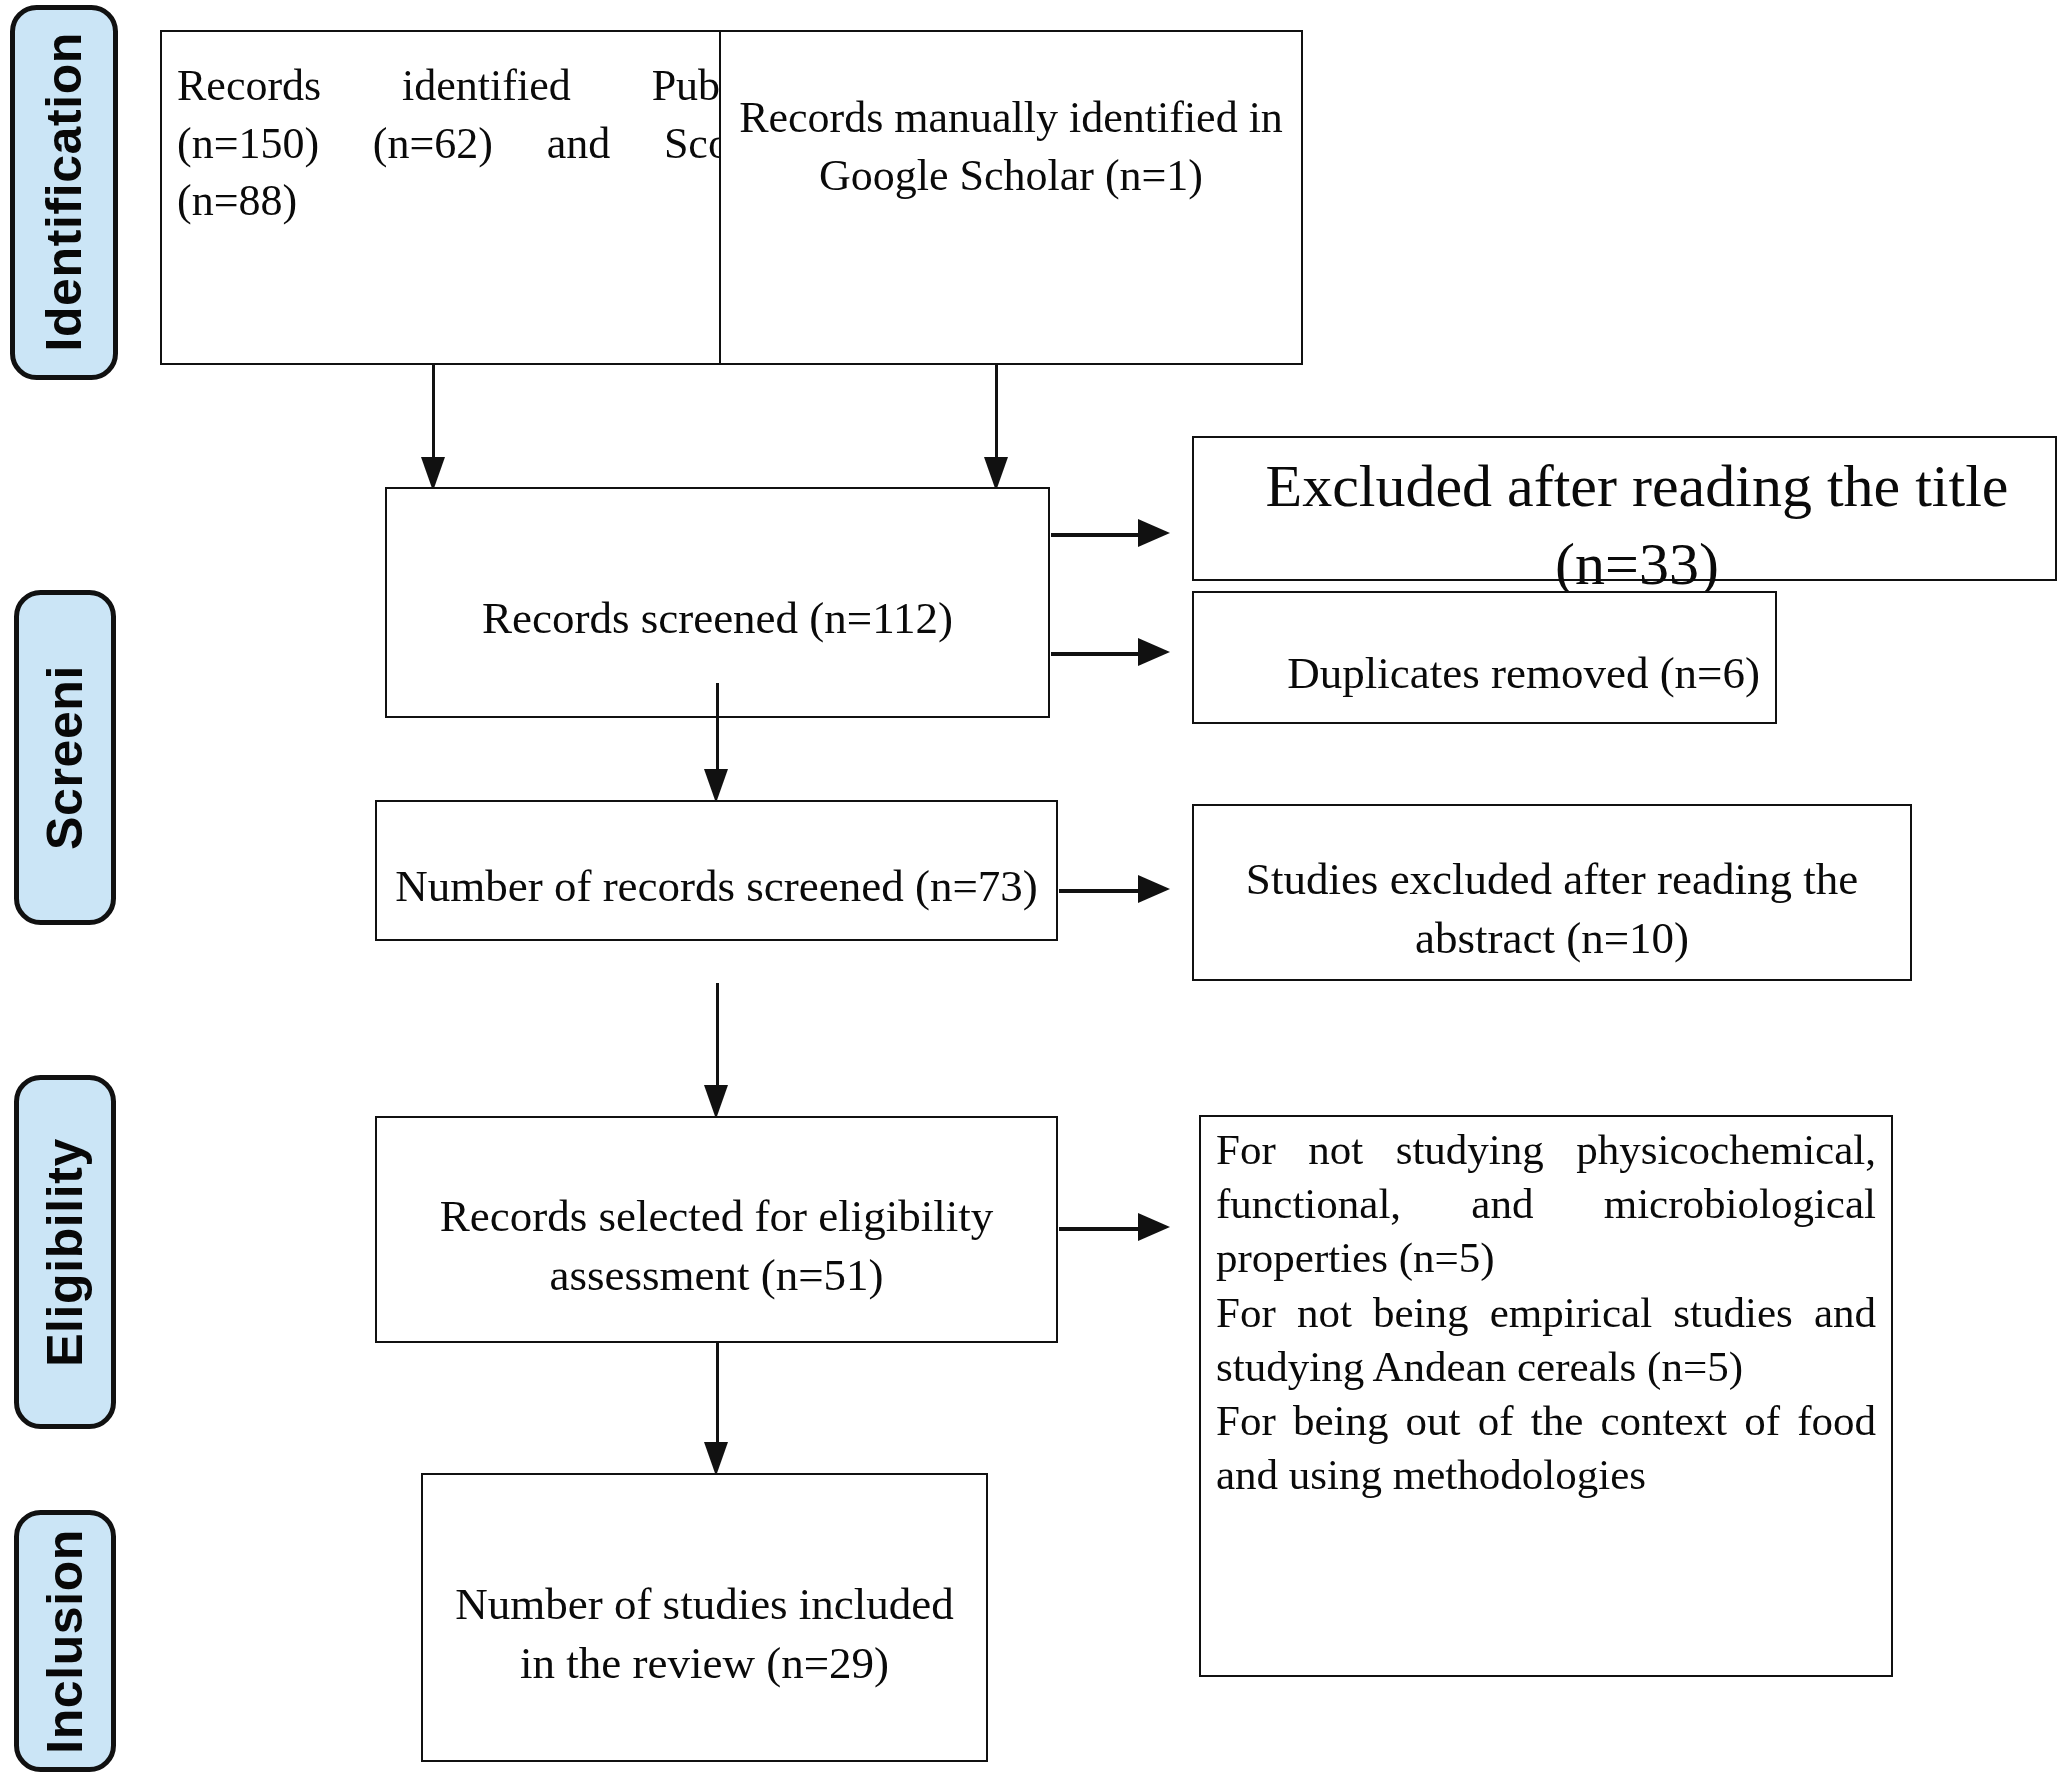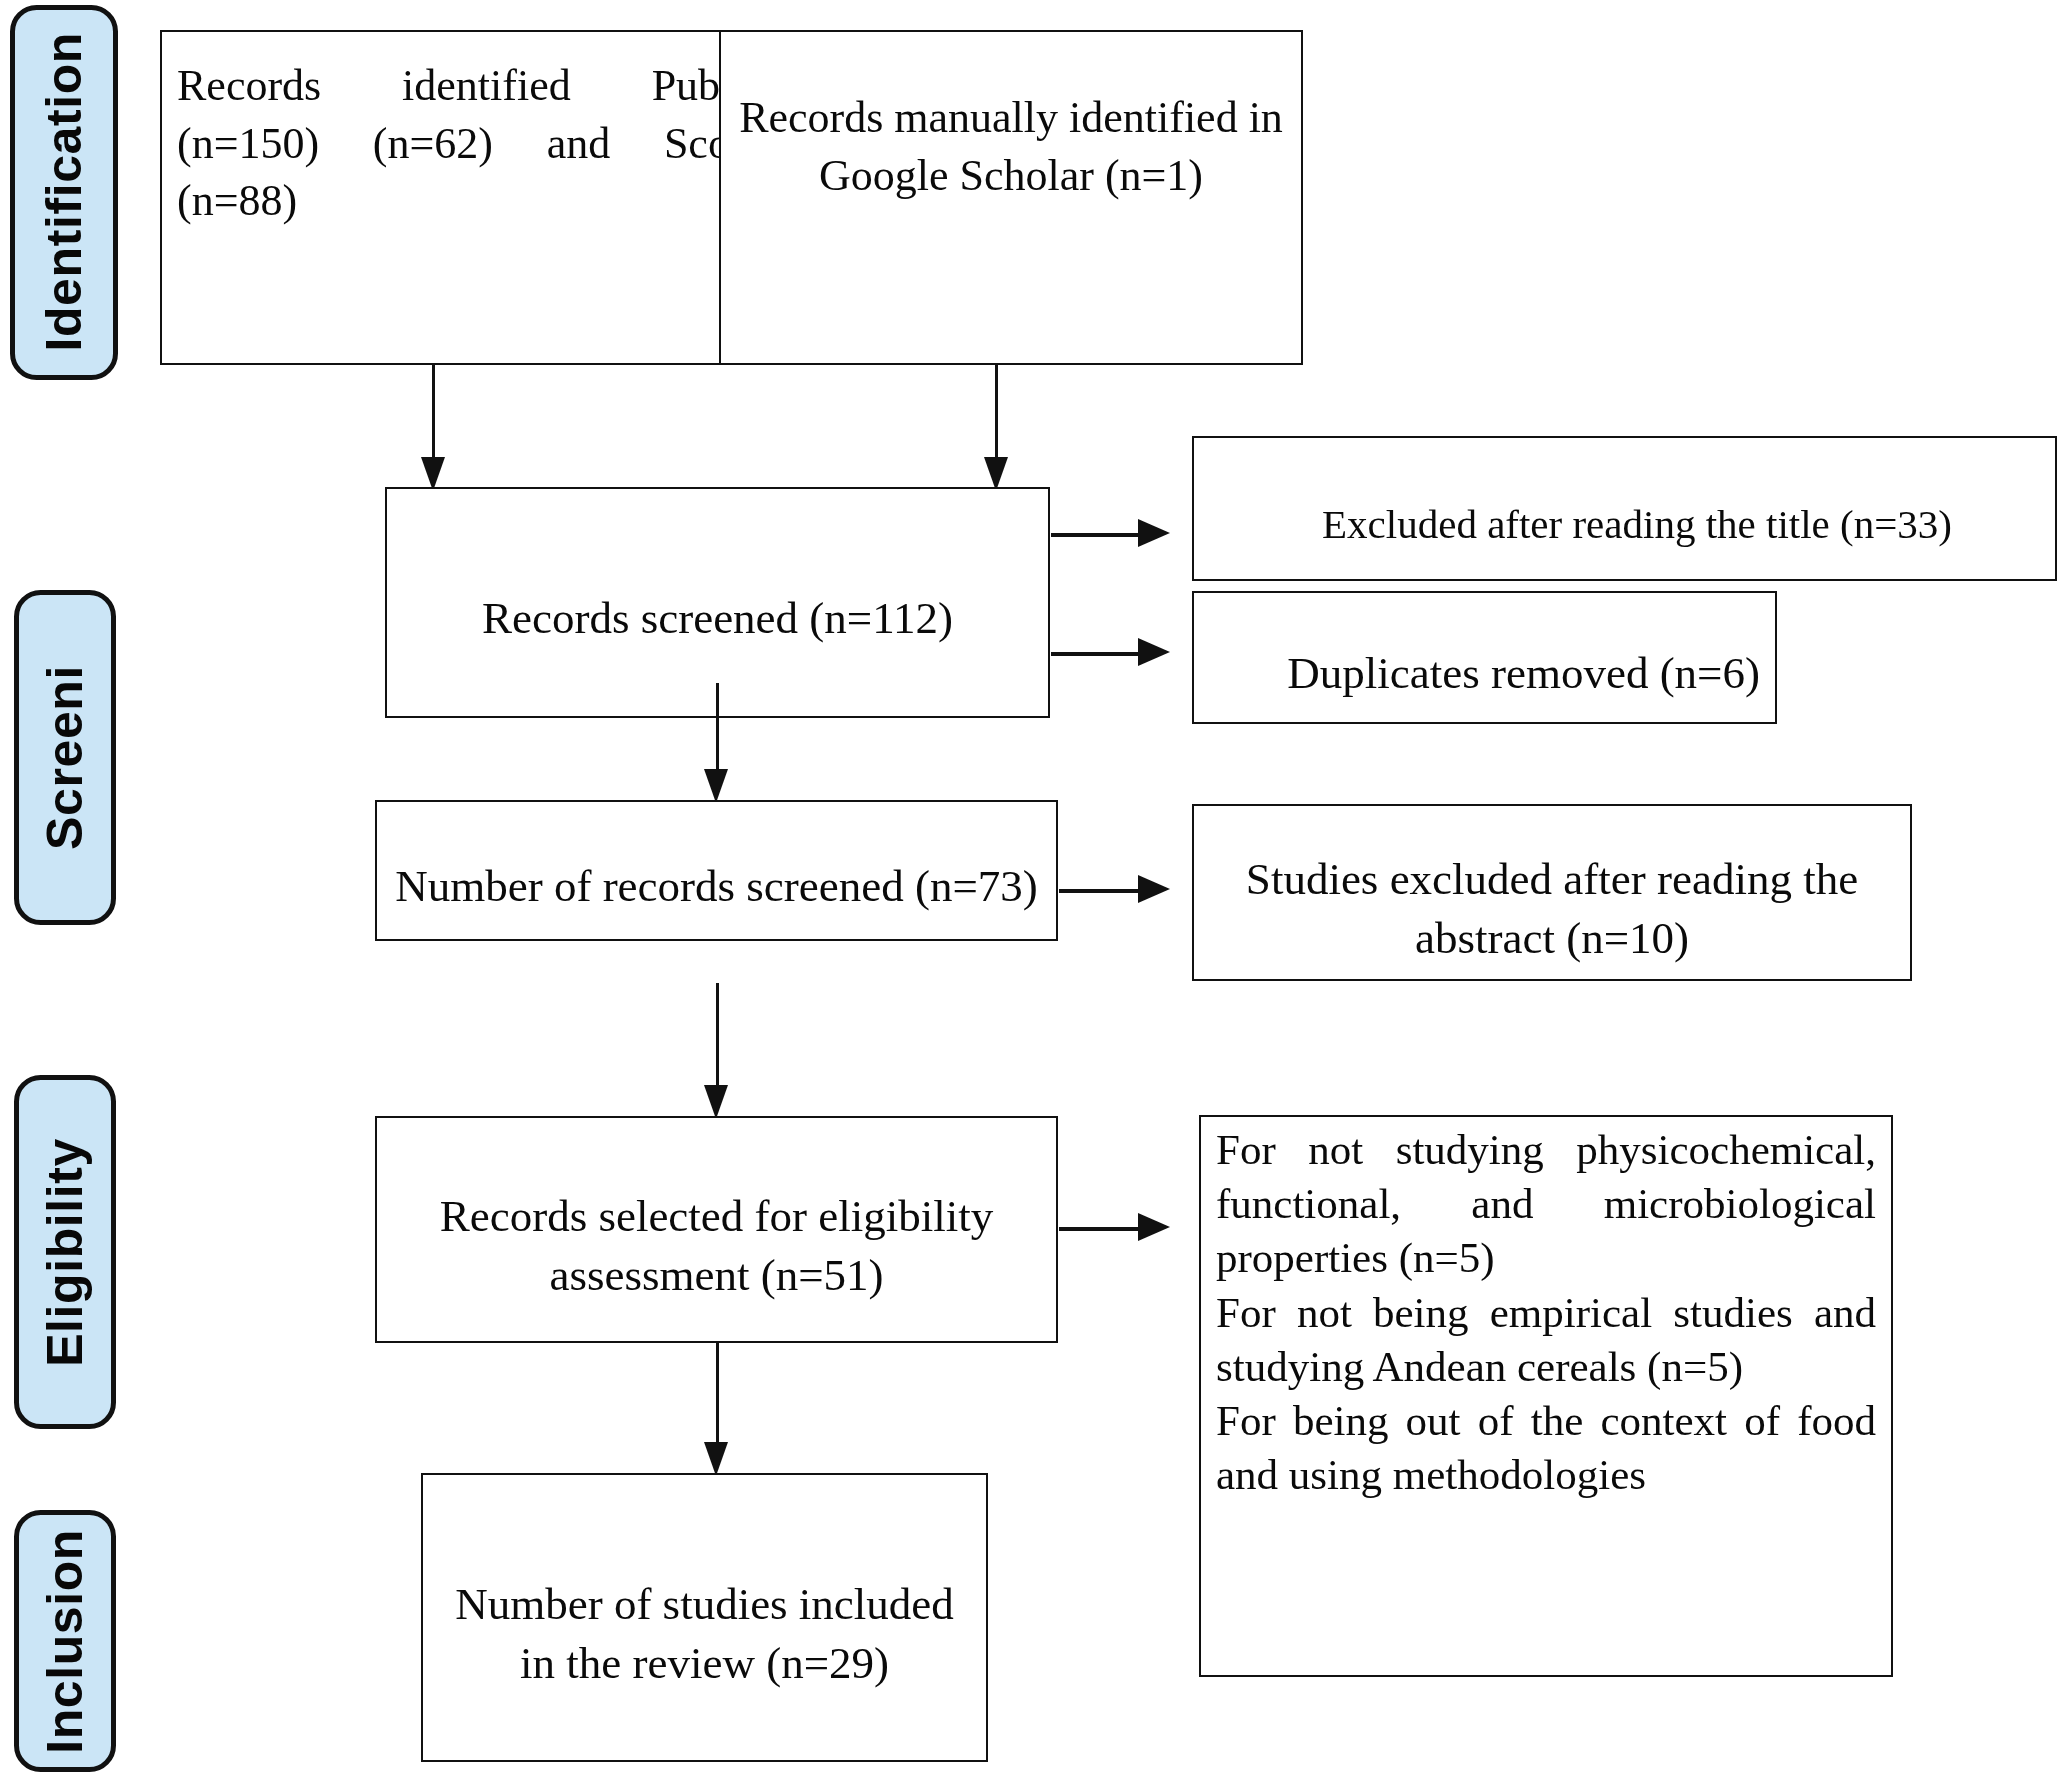--- a/index.html
+++ b/index.html
@@ -129,21 +129,21 @@
     <div class="box-text ta-center" style="font-size:45px;">Records screened (n=112)</div>
   </div>
 
   <div class="conn-h" style="left:1051px; top:533px; width:90px;"></div>
   <div class="arrow-right" style="left:1138px; top:519px;"></div>
 
   <div class="conn-h" style="left:1051px; top:652px; width:90px;"></div>
   <div class="arrow-right" style="left:1138px; top:638px;"></div>
 
   <div class="flow-box" style="left:1192px; top:436px; width:865px; height:145px;">
-    <div class="box-text ta-center" style="font-size:41px;padding-left:40px;">Excluded after reading the title (n=33)</div>
+    <div class="box-text ta-center" style="font-size:60px;padding-left:40px;">Excluded after reading the title (n=33)</div>
   </div>
 
   <div class="flow-box" style="left:1192px; top:591px; width:585px; height:133px;">
     <div class="box-text ta-center" style="font-size:45px;text-align:right;">Duplicates removed (n=6)</div>
   </div>
 
   <div class="conn-v" style="left:716px; top:683px; height:96px;"></div>
   <div class="arrow-down" style="left:704px; top:769px;"></div>
 
   <div class="flow-box" style="left:375px; top:800px; width:683px; height:141px;">

